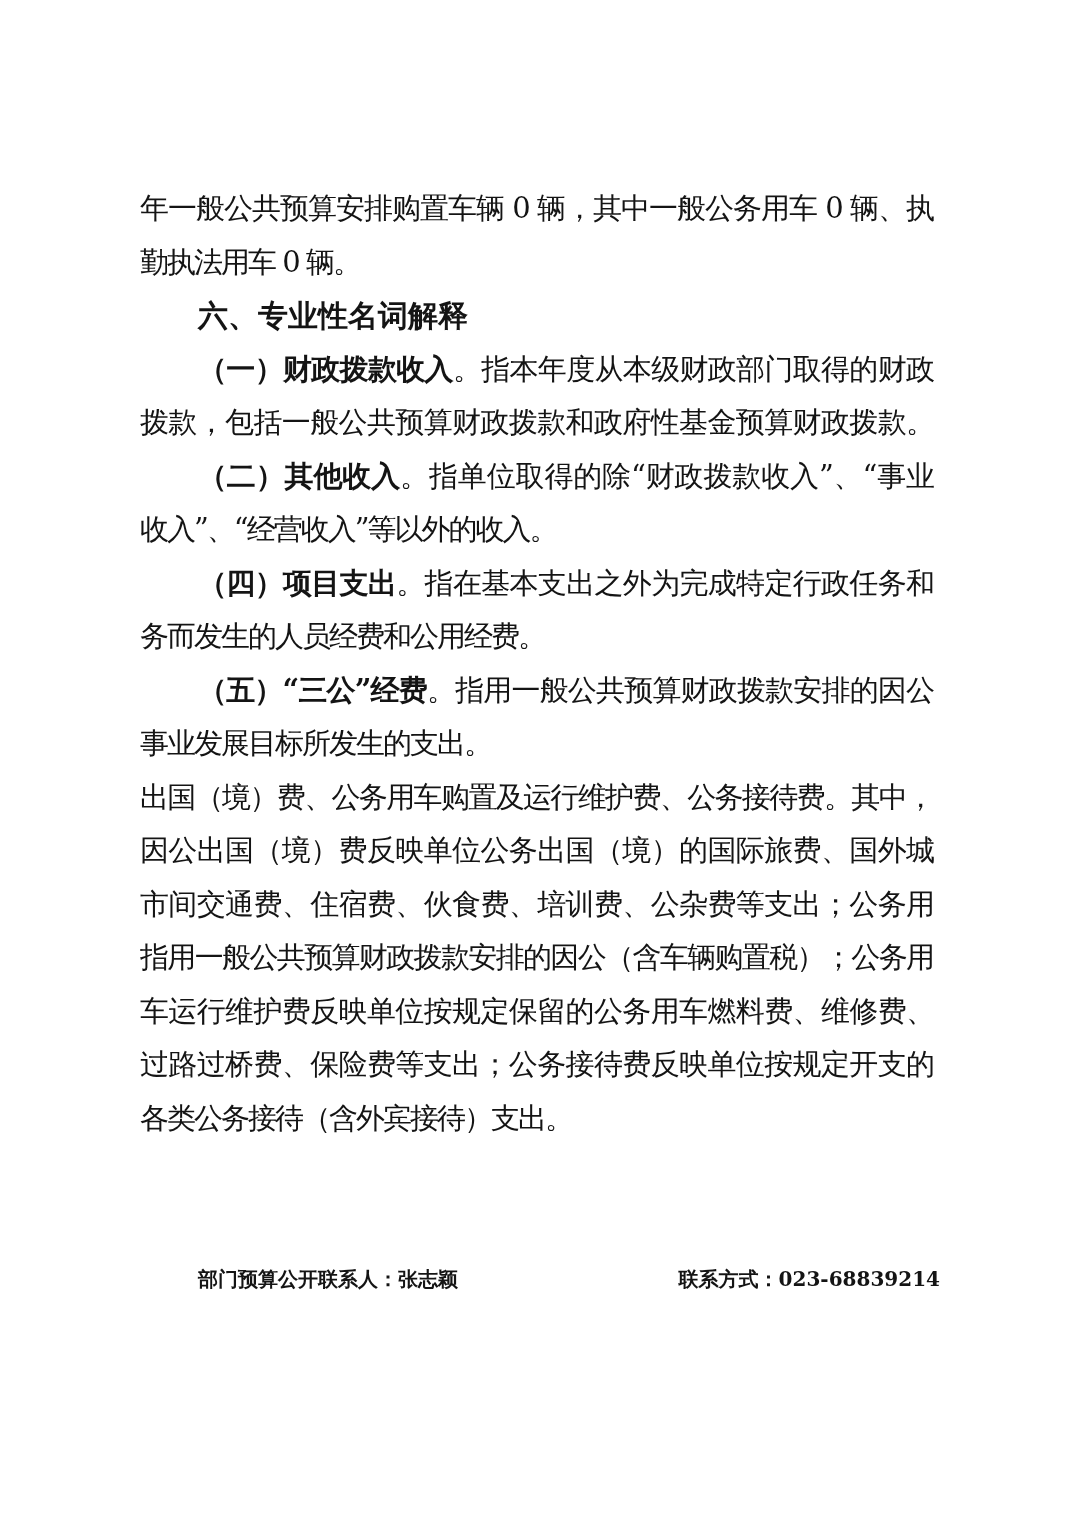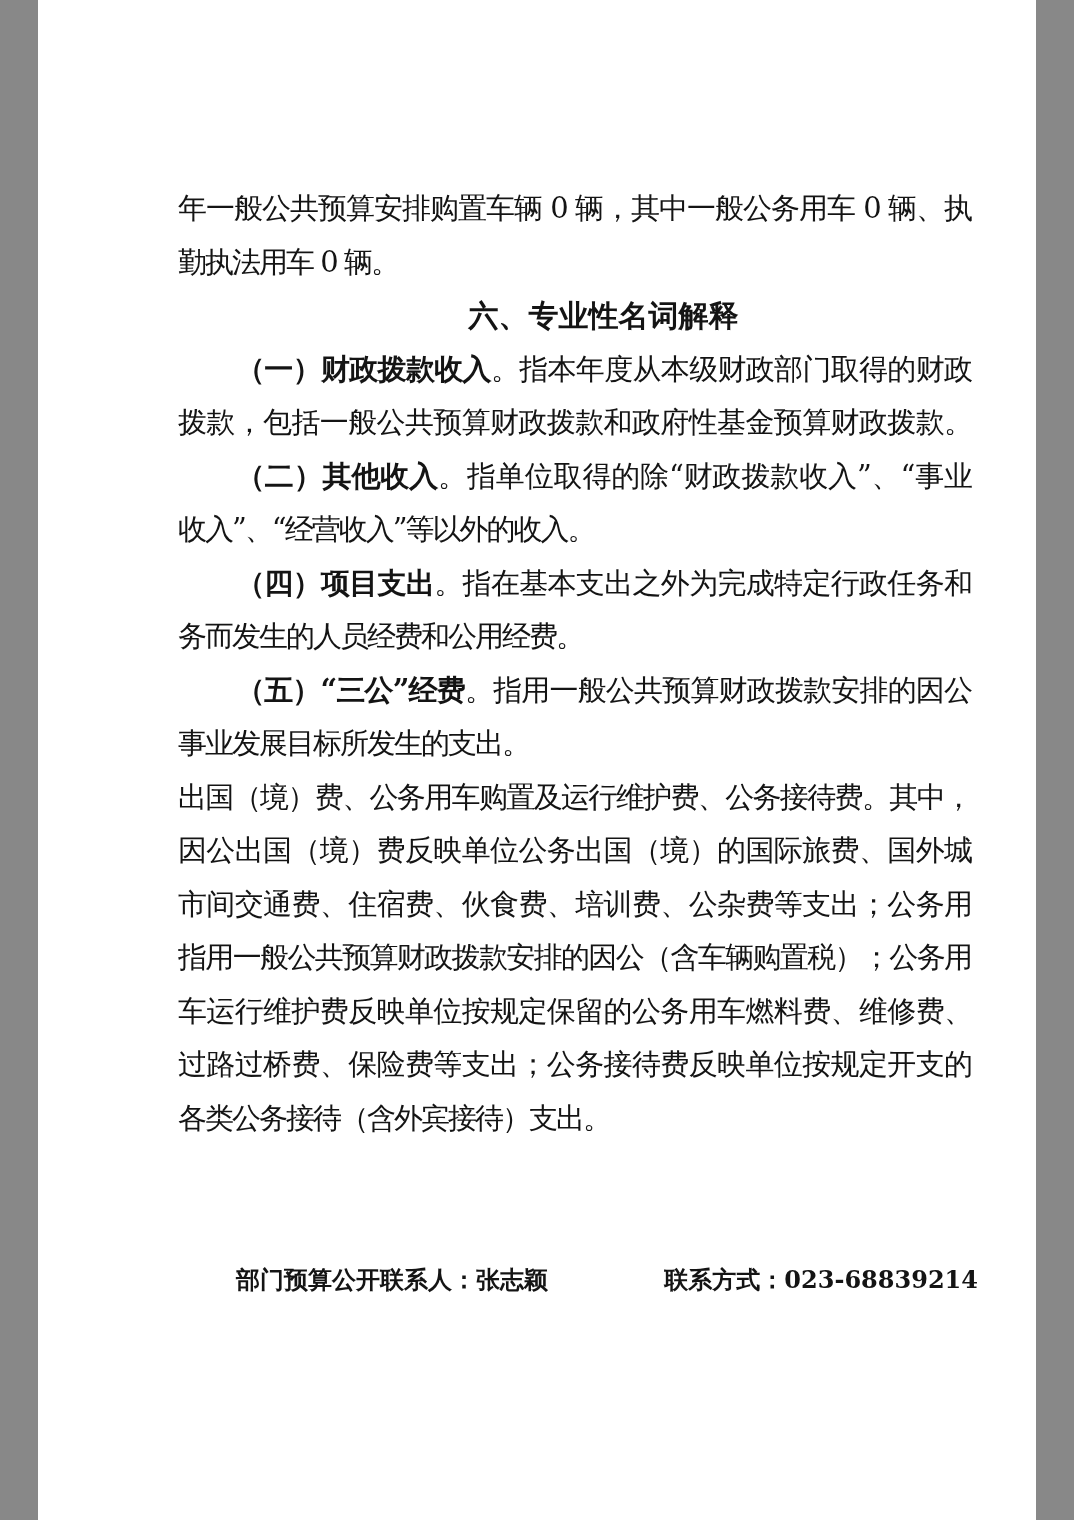--- a/index.html
+++ b/index.html
@@ -1,18 +1,18 @@
 <!DOCTYPE html>
 <html><head>
 <meta charset="utf-8">
 <style>
   html, body { margin: 0; padding: 0; background: #888; }
   .page {
     position: relative;
-    width: 998px;
+    width: 1074px;
     height: 1520px;
     margin: 0 auto;
     background: #ffffff;
     overflow: hidden;
     font-family: "DejaVu Serif", serif;
     color: #141414;
   }
   .content {
     position: absolute;
     left: 140px;
@@ -34,33 +34,32 @@
     text-align: justify;
     text-align-last: justify;
   }
   .indent { text-indent: 58px; }
   .term { font-weight: bold; }
   .heading {
     font-family: "DejaVu Sans", sans-serif;
     font-weight: bold;
     font-size: 30px;
     letter-spacing: 0;
-    text-align: center;
   }
   .footer {
     position: absolute;
     left: 140px;
     top: 1253px;
     width: 800px;
     box-sizing: border-box;
     padding-left: 58px;
     display: flex;
     justify-content: space-between;
     font-weight: bold;
-    font-size: 24px;
+    font-size: 20px;
     line-height: 53.5px;
     white-space: nowrap;
   }
 </style>
 </head>
 <body>
 
 <div class="page">
   <div class="content">
 

